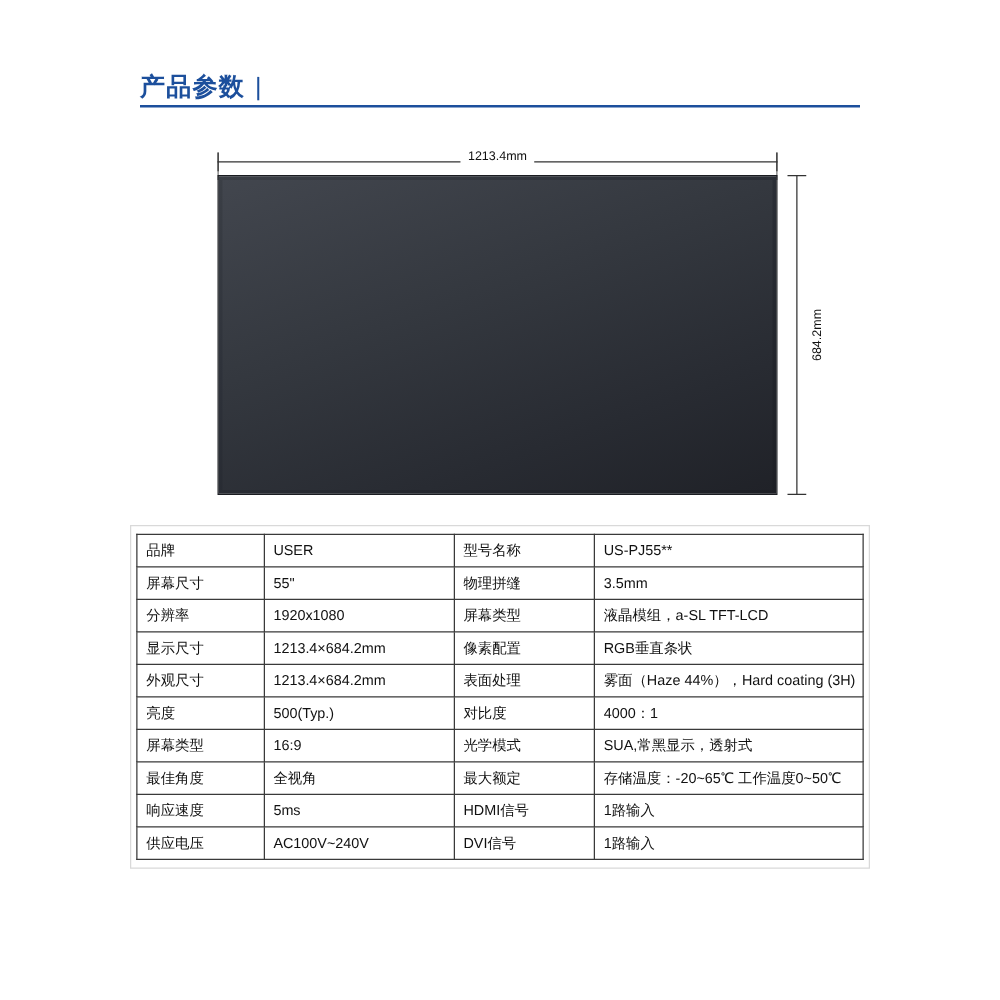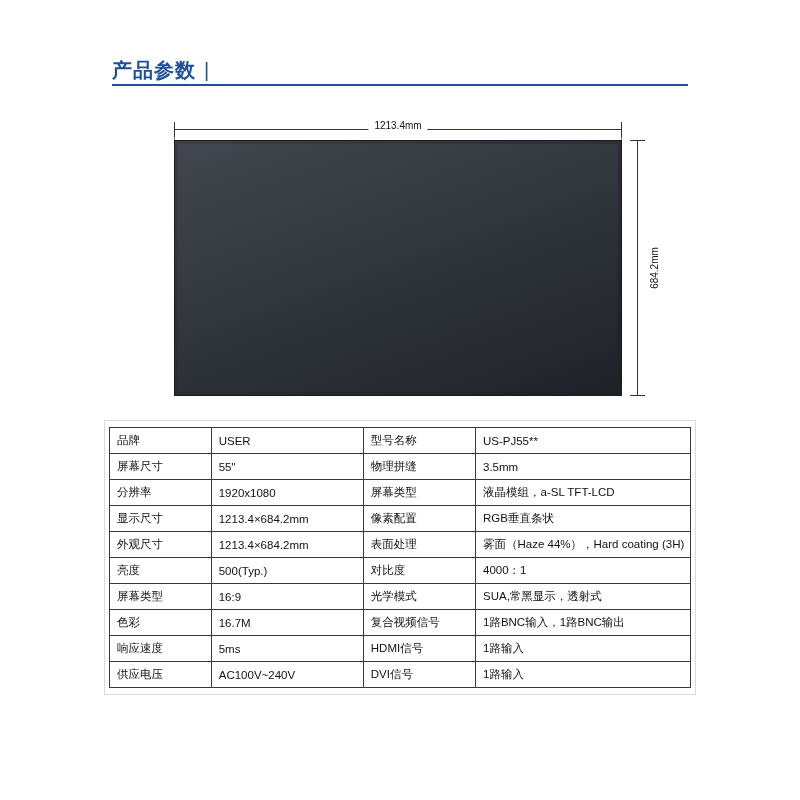--- a/index.html
+++ b/index.html
@@ -263,24 +263,24 @@
         <td class="k2">对比度</td>
         <td class="v2">4000：1</td>
       </tr>
       <tr>
         <td class="k">屏幕类型</td>
         <td class="v">16:9</td>
         <td class="k2">光学模式</td>
         <td class="v2">SUA,常黑显示，透射式</td>
       </tr>
       <tr>
-        <td class="k">色彩</td>
-        <td class="v">16.7M</td>
-        <td class="k2">复合视频信号</td>
-        <td class="v2">1路BNC输入，1路BNC输出</td>
+        <td class="k">最佳角度</td>
+        <td class="v">全视角</td>
+        <td class="k2">最大额定</td>
+        <td class="v2">存储温度：-20~65℃ 工作温度0~50℃</td>
       </tr>
       <tr>
         <td class="k">响应速度</td>
         <td class="v">5ms</td>
         <td class="k2">HDMI信号</td>
         <td class="v2">1路输入</td>
       </tr>
       <tr>
         <td class="k">供应电压</td>
         <td class="v">AC100V~240V</td>

